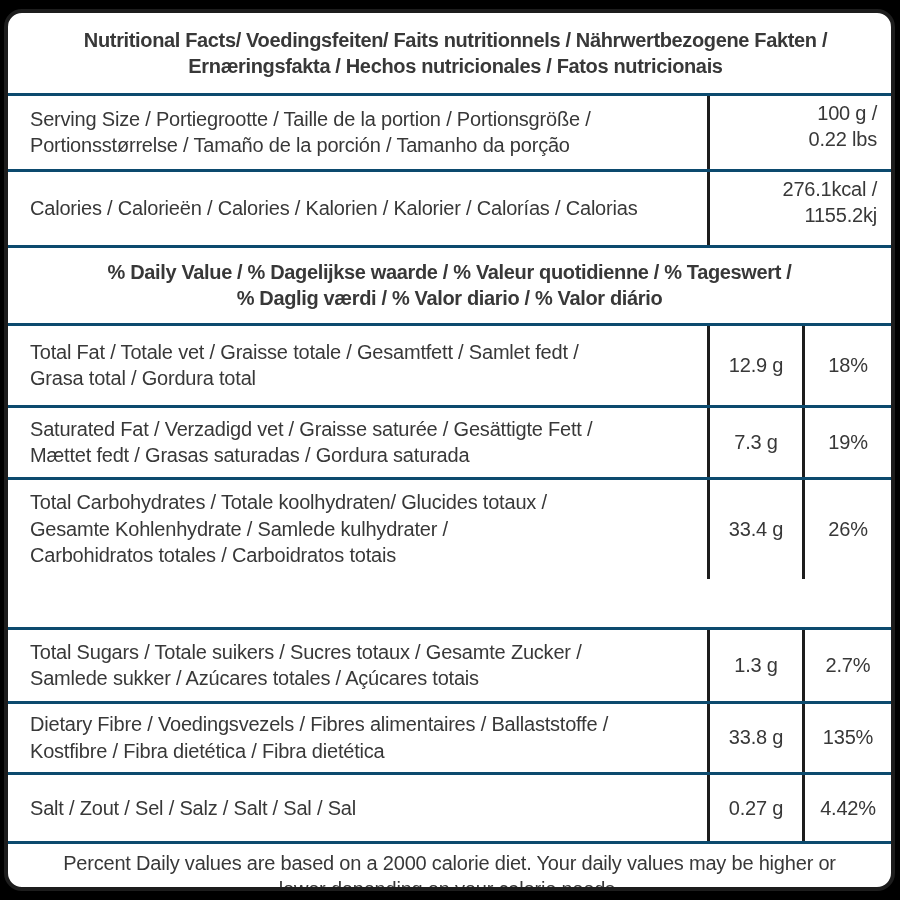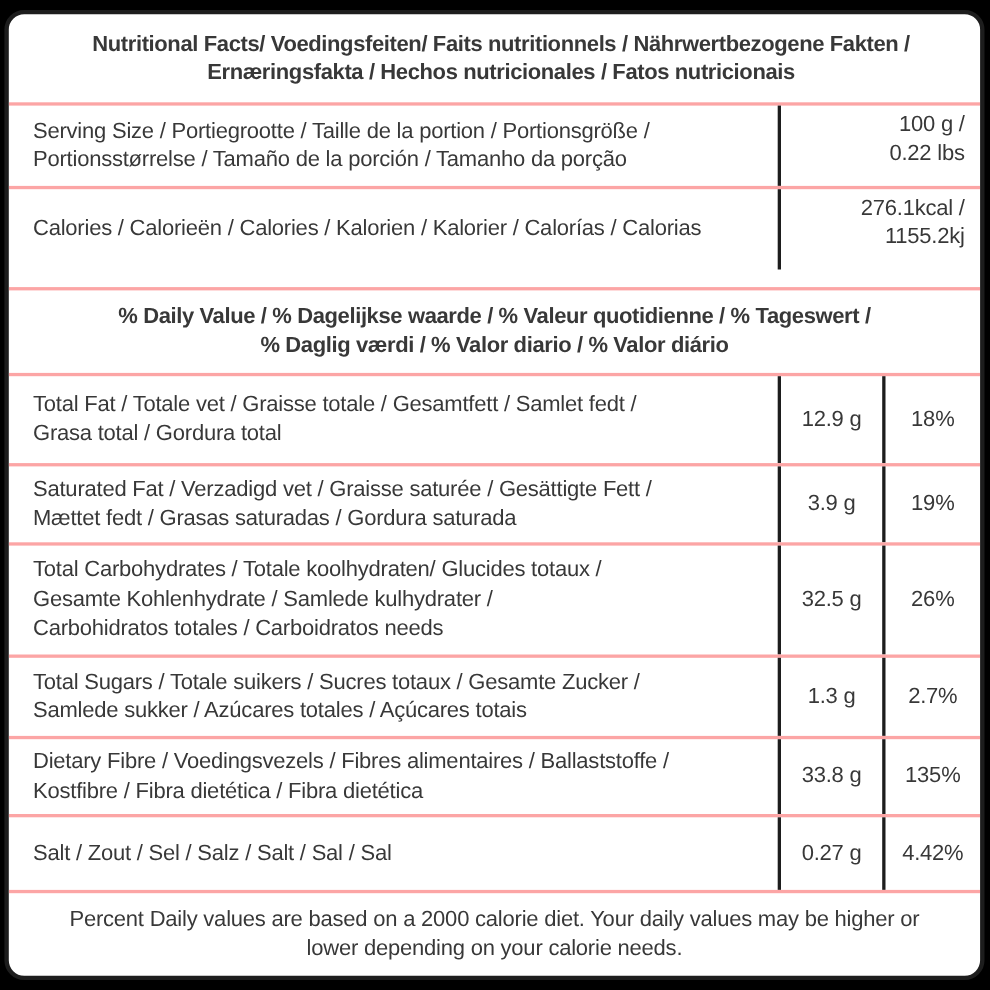--- a/index.html
+++ b/index.html
@@ -18,21 +18,21 @@
     border-radius: 18px;
     display: flex;
     flex-direction: column;
     overflow: hidden;
   }
   .row {
     display: flex;
     flex-direction: row;
     align-items: stretch;
     flex: 0 0 auto;
-    border-top: 3px solid #fca5a5;
+    border-top: 3px solid #0c4a6e;
     white-space: pre-line;
   }
   .row:first-child { border-top: none; }
   .cell {
     display: flex;
     align-items: center;
     font-size: 20px;
     line-height: 1.32;
     letter-spacing: -0.2px;
   }
@@ -65,25 +65,25 @@
   .full-cell {
     flex: 1 1 auto;
     justify-content: center;
     text-align: center;
     padding: 6px 10px;
   }
   .bold { font-weight: bold; letter-spacing: -0.35px; }
   .h-header   { flex-basis: 80px; padding-left: 12px; }
   .h-serving  { flex-basis: 66px; }
   .h-calories { flex-basis: 54px; gap: 48px; }
-  .h-dv       { flex-basis: 78px; margin-top: 16px; }
+  .h-dv       { flex-basis: 78px; }
   .h-fat      { flex-basis: 82px; }
   .h-satfat   { flex-basis: 72px; }
   .h-carbs    { flex-basis: 102px; }
-  .h-sugars   { flex-basis: 74px; }
+  .h-sugars   { flex-basis: 74px; margin-top: 48px; }
   .h-fibre    { flex-basis: 71px; }
   .h-protein  { flex-basis: 57px; }
   .h-salt     { flex-basis: 54px; }
   .h-footer   { flex: 1 1 auto; }
 </style>
 </head>
 <body>
 
 <div class="label-box">
 
@@ -113,29 +113,29 @@
   <div class="row h-fat">
     <div class="cell name-cell">Total Fat / Totale vet / Graisse totale / Gesamtfett / Samlet fedt /
 Grasa total / Gordura total</div>
     <div class="cell amount-cell">12.9 g</div>
     <div class="cell pct-cell">18%</div>
   </div>
 
   <div class="row h-satfat">
     <div class="cell name-cell">Saturated Fat / Verzadigd vet / Graisse saturée / Gesättigte Fett /
 Mættet fedt / Grasas saturadas / Gordura saturada</div>
-    <div class="cell amount-cell">3.9 g</div>
+    <div class="cell amount-cell">7.3 g</div>
     <div class="cell pct-cell">19%</div>
   </div>
 
   <div class="row h-carbs">
     <div class="cell name-cell">Total Carbohydrates / Totale koolhydraten/ Glucides totaux /
 Gesamte Kohlenhydrate / Samlede kulhydrater /
-Carbohidratos totales / Carboidratos needs</div>
-    <div class="cell amount-cell">32.5 g</div>
+Carbohidratos totales / Carboidratos totais</div>
+    <div class="cell amount-cell">33.4 g</div>
     <div class="cell pct-cell">26%</div>
   </div>
 
   <div class="row h-sugars">
     <div class="cell name-cell">Total Sugars / Totale suikers / Sucres totaux / Gesamte Zucker /
 Samlede sukker / Azúcares totales / Açúcares totais</div>
     <div class="cell amount-cell">1.3 g</div>
     <div class="cell pct-cell">2.7%</div>
   </div>
 

